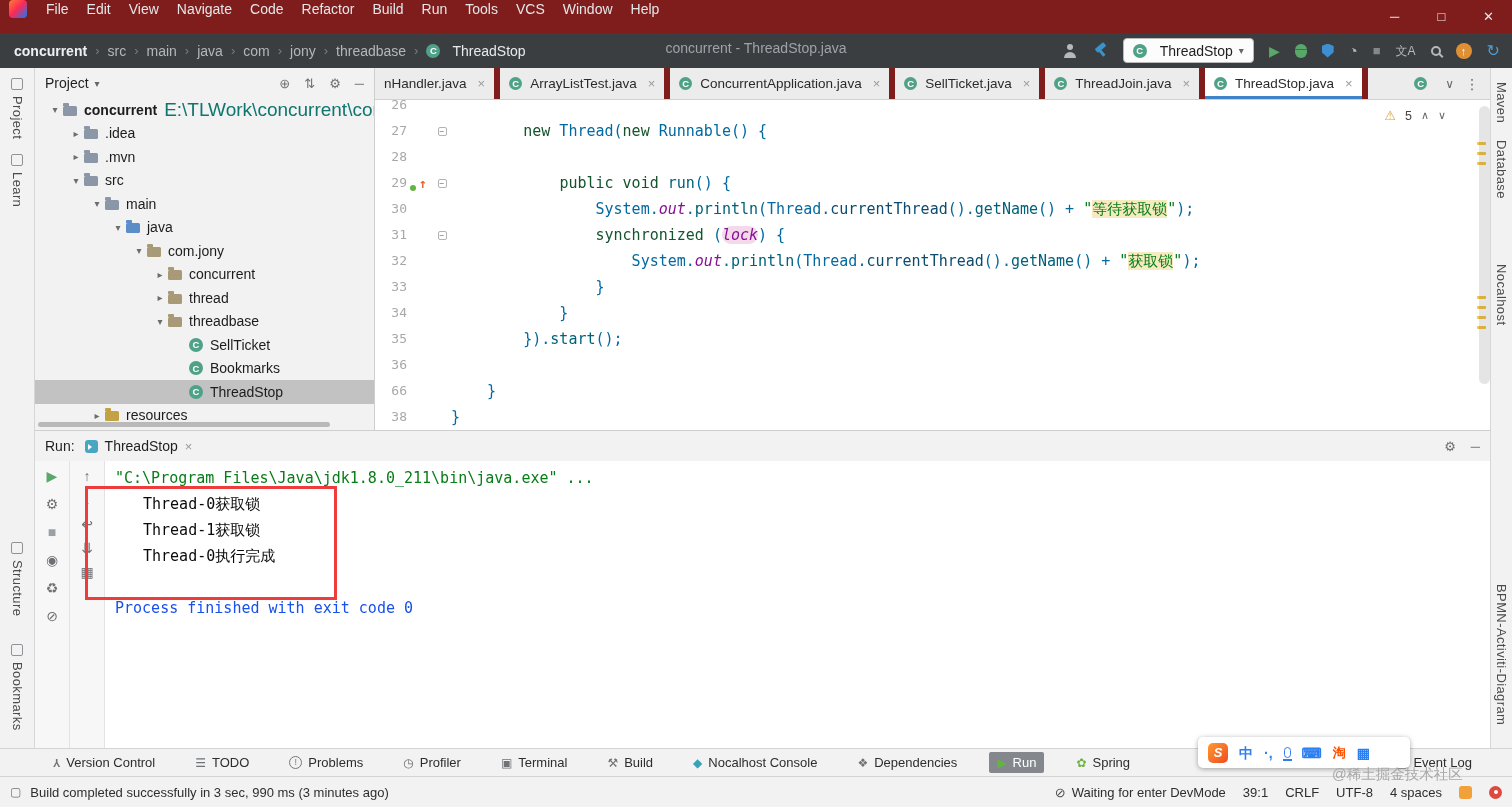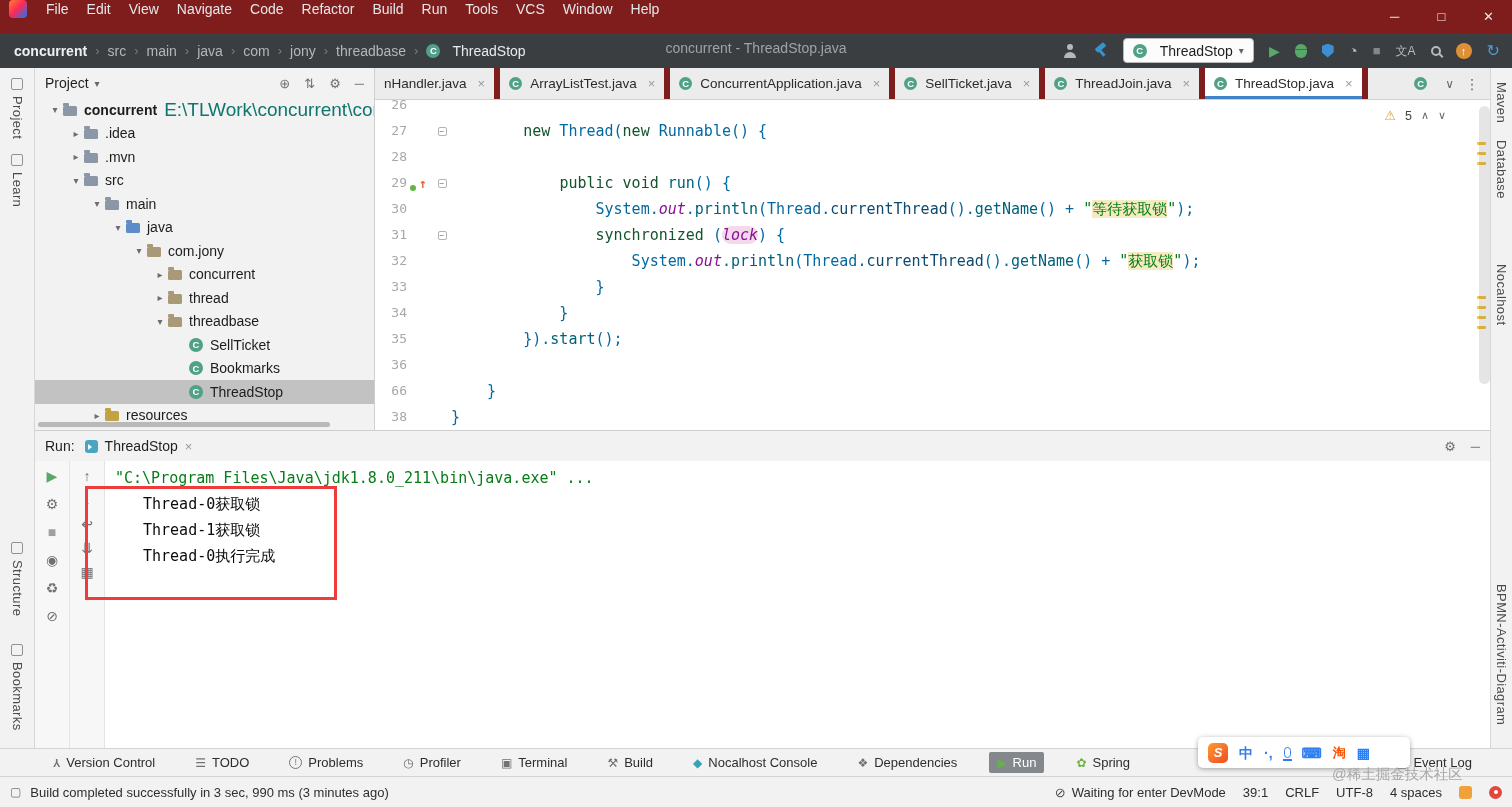--- a/index.html
+++ b/index.html
@@ -505,20 +505,21 @@
             <span class="ric">↩</span>
             <span class="ric">⇊</span>
             <span class="ric">▦</span>
           </div>
           <div id="console" class="console">
               <div class="conline sys">"C:\Program Files\Java\jdk1.8.0_211\bin\java.exe" ...</div>
               <div class="conline out">Thread-0获取锁</div>
               <div class="conline out">Thread-1获取锁</div>
               <div class="conline out">Thread-0执行完成</div>
               <div class="conline blank">&nbsp;</div>
+              <div class="conline exit">Process finished with exit code 0</div>
             </div>
         </div>
       </div>
     </div>
 
     <div class="stripe stripe-r">
       <div class="stripe-entry" style="top:14px">
           <span class="vlabel">Maven</span>
         </div>
       <div class="stripe-entry" style="top:72px">

